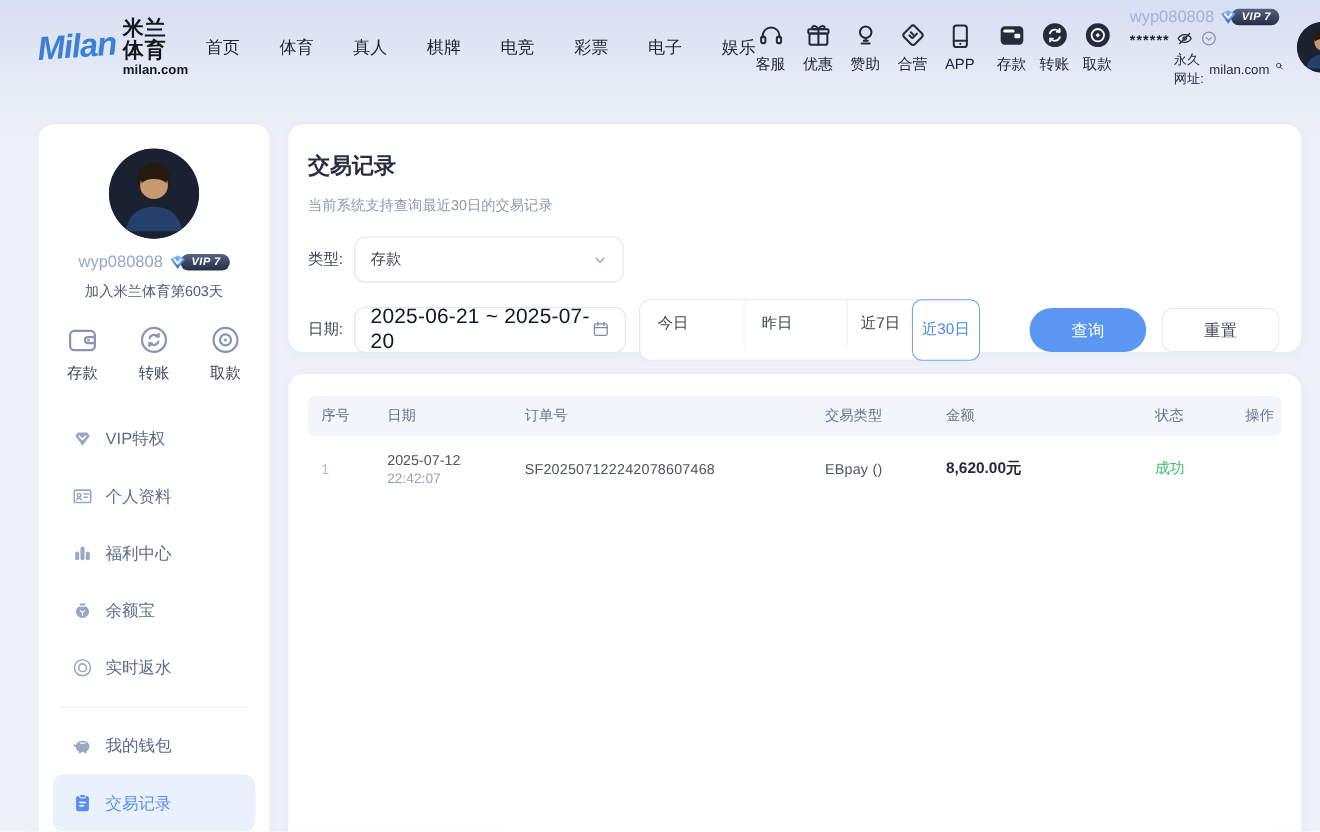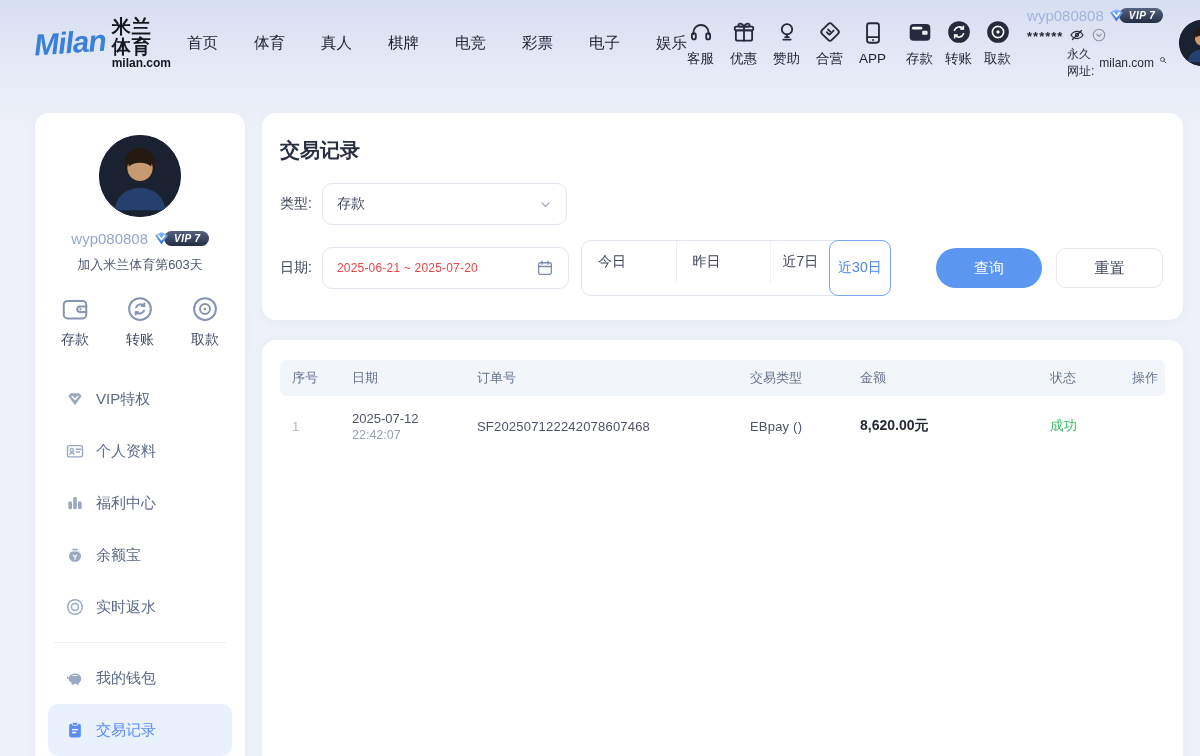--- a/index.html
+++ b/index.html
@@ -69,21 +69,21 @@
   .f-title { font-size:20px; font-weight:600; color:#272e3f; }
   .f-sub { margin-top:14px; font-size:13px; color:#8d99b0; }
   .f-row { display:flex; align-items:center; margin-top:15px; }
   .f-row.first { margin-top:19px; }
   .f-label { font-size:14px; color:#3e4659; margin-right:10px; white-space:nowrap; }
   .select-box, .date-box { height:42px; background:#fff; border:1px solid #e3e7ef; border-radius:10px;
     display:flex; align-items:center; justify-content:space-between; padding:0 14px; cursor:pointer; }
   .select-box { width:245px; }
   .date-box { width:247px; }
   .select-value { font-size:14px; color:#3e4659; }
-  .date-value { font-size:12px; color:#ef4444; letter-spacing:.2px; }
+  .date-value { font-size:19px; color:#0f172a; letter-spacing:.2px; }
   .chev { width:13px; height:13px; color:#9aa3b8; }
   .cal { width:18px; height:18px; color:#7d8aa8; }
   .seg-group { display:flex; border:1px solid #e3e7ef; border-radius:10px; margin-left:12px; background:#fff; }
   .seg { width:60px; height:42px; display:flex; align-items:center; justify-content:center;
     font-size:14px; color:#3e4659; cursor:pointer; position:relative; }
   .seg + .seg { border-left:1px solid #edf0f5;margin-left:34px; }
   .seg.active { border:1px solid #7aa5f0 !important; border-radius:9px; color:#4a87ee;
     margin:-1px; width:62px; height:56px; background:#fff; z-index:2; }
   .f-spacer { flex:1; }
   .btn { height:40px; display:flex; align-items:center; justify-content:center; font-size:15px; cursor:pointer; }
@@ -403,20 +403,21 @@
             <path d="M9 11.5h6M9 15h4" stroke="#fff" stroke-width="1.6" stroke-linecap="round"></path>
           </svg>
       </span>
       <span>交易记录</span>
     </div>
   </div>
 </aside>
 
 <section class="card filter-card">
   <div class="f-title">交易记录</div>
+  <div class="f-sub">当前系统支持查询最近30日的交易记录</div>
 
   <div class="f-row first">
     <span class="f-label">类型:</span>
     <div class="select-box">
       <span class="select-value">存款</span>
       <span class="chev">
         <svg viewBox="0 0 24 24" fill="none" stroke="currentColor" stroke-width="2.4" stroke-linecap="round" stroke-linejoin="round">
             <path d="M5.5 9l6.5 6.5L18.5 9"></path>
           </svg>
       </span>

